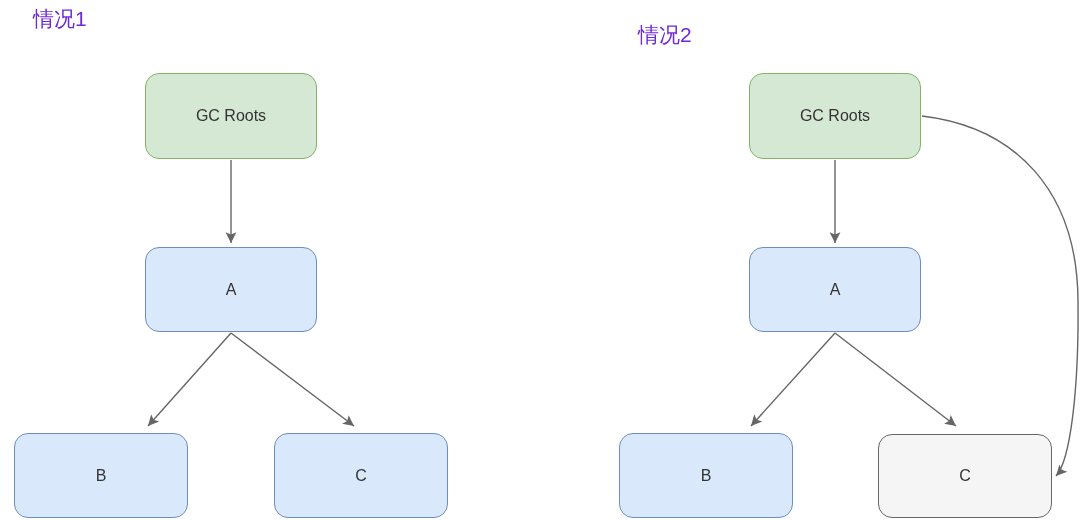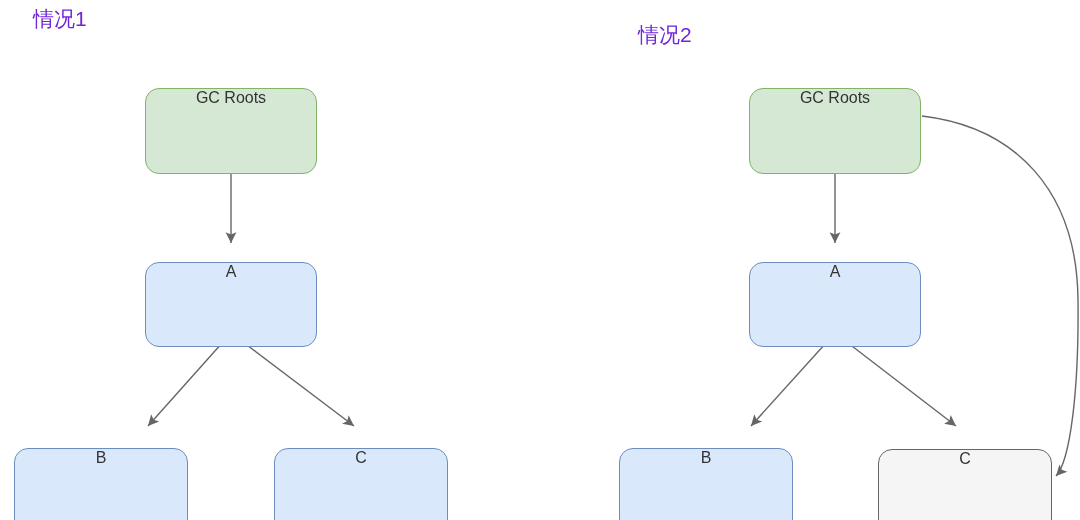--- a/index.html
+++ b/index.html
@@ -24,24 +24,24 @@
   }
   #title-1 { left: 33px; top: 5px; }
   #title-2 { left: 638px; top: 21px; }
 
   .node {
     position: absolute;
     box-sizing: border-box;
     border-radius: 14px;
     border: 1px solid;
     display: flex;
+    align-items: center;
     justify-content: center;
     font-size: 16px;
     color: #333333;
-    margin-top: 15px;
   }
   .node-green {
     background: #d5e8d4;
     border-color: #82b366;
   }
   .node-blue {
     background: #dae8fc;
     border-color: #6c8ebf;
   }
   .node-gray {

